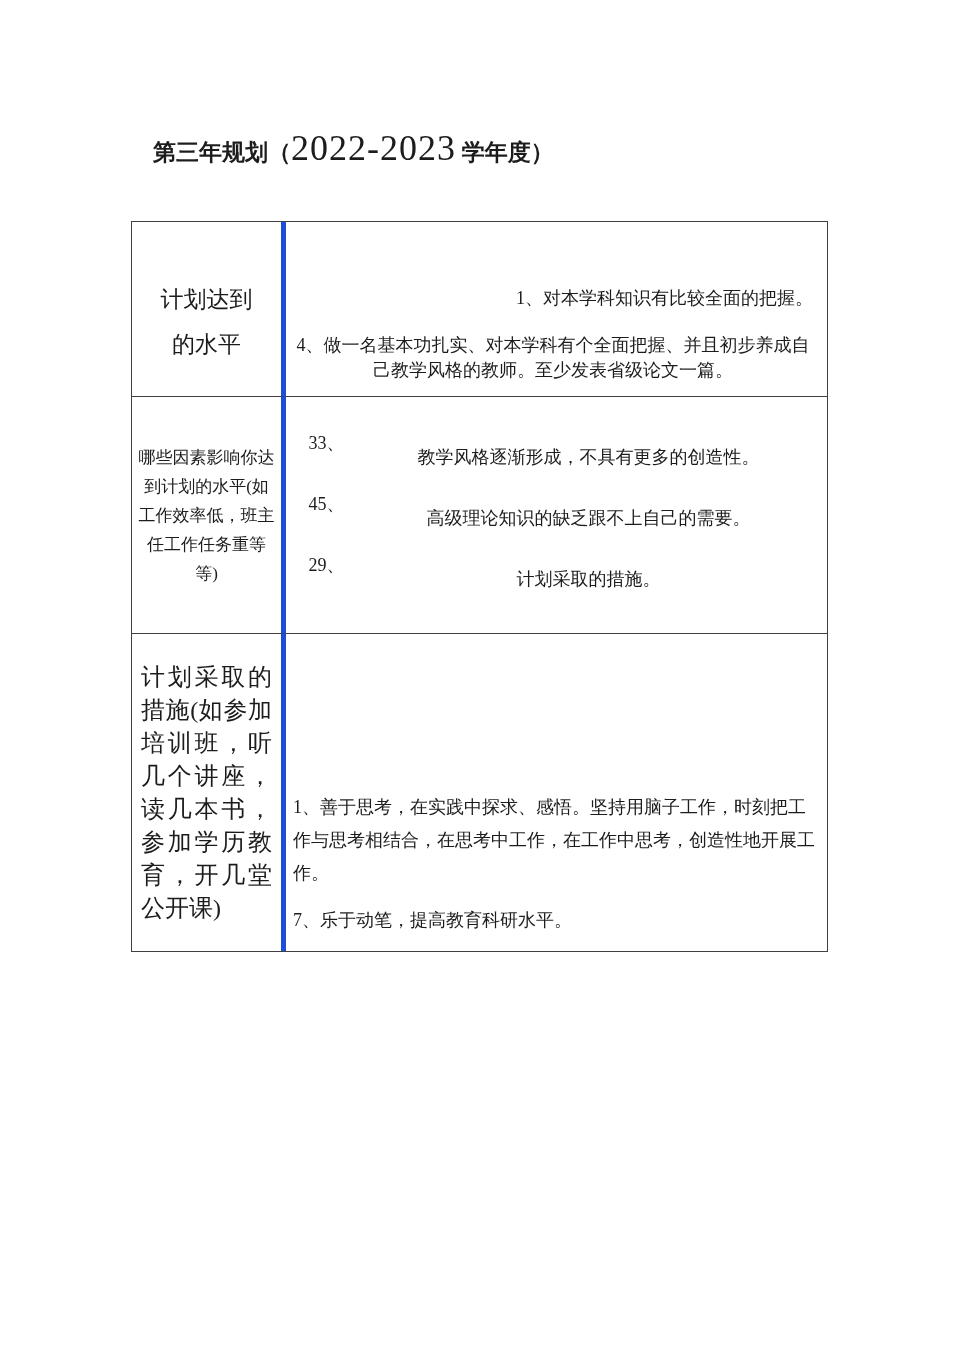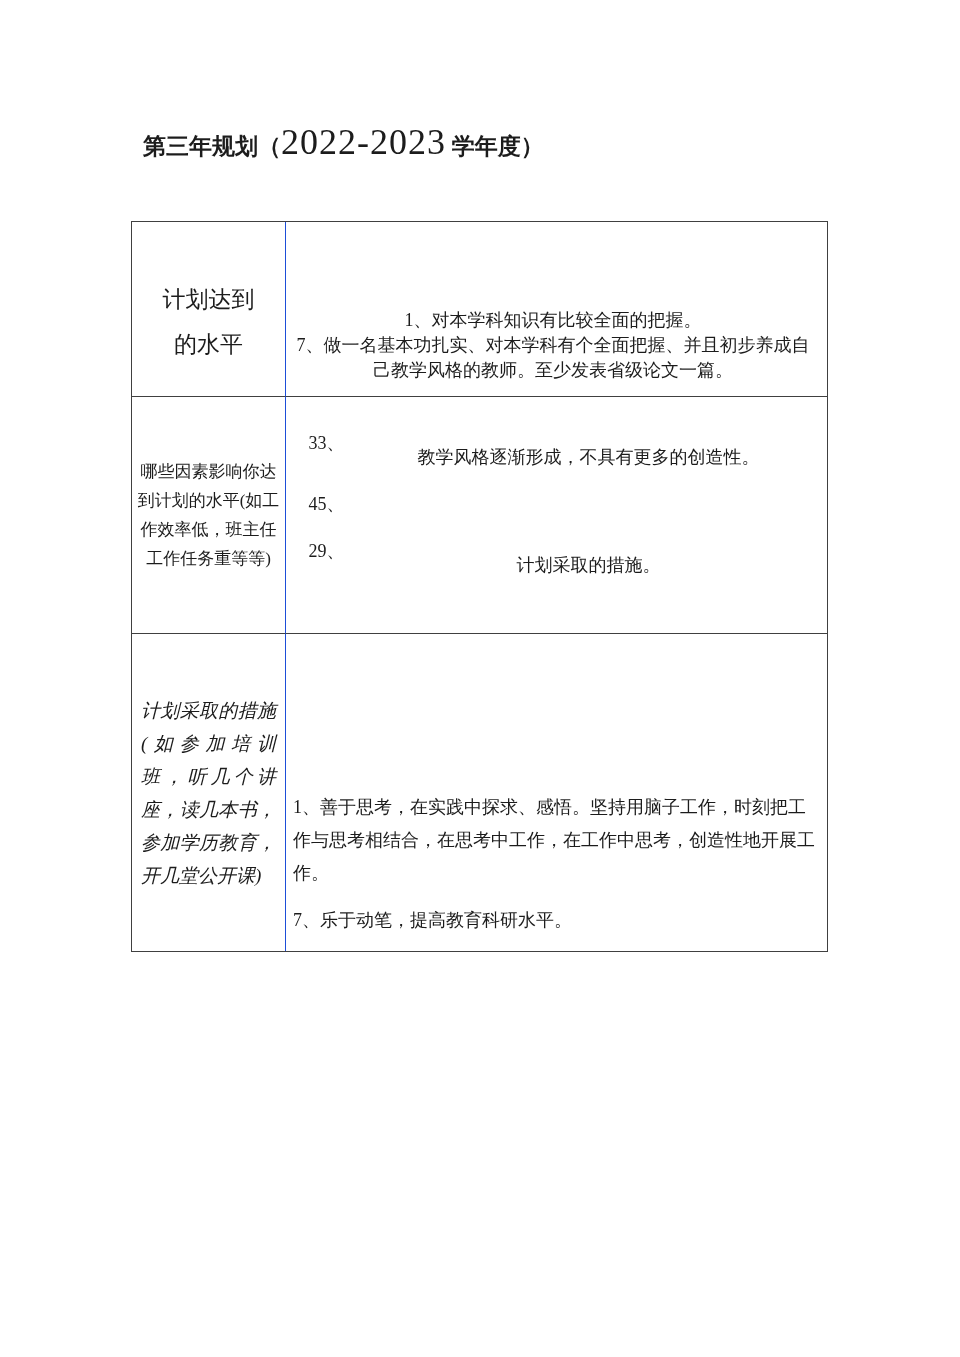--- a/index.html
+++ b/index.html
@@ -8,23 +8,23 @@
     width: 960px;
     height: 1357px;
     position: relative;
     font-family: "Liberation Serif", "DejaVu Serif", serif;
     color: #1c1c1c;
   }
 
   
   .doc-title {
     position: absolute;
-    left: 143px;
+    left: 153px;
     top: 122px;
-    line-height: 40px;
+    line-height: 52px;
     white-space: nowrap;
     font-weight: normal;
   }
   .doc-title .cjk {
     font-size: 23px;
     font-weight: bold;
     font-family: "Liberation Serif", "DejaVu Serif", serif;
   }
   .doc-title .year {
     font-size: 36px;
@@ -38,58 +38,57 @@
     position: absolute;
     left: 131px;
     top: 221px;
     width: 697px;
     display: grid;
     grid-template-columns: 154px 1fr;
     grid-template-rows: 175px 237px 317px;
     border: 1px solid #404040;
   }
   .cell { border-bottom: 1px solid #404040; }
-  .cell.hdr { border-right: 1px solid #1d4ed8; }
+  .cell.hdr { border-right: 5px solid #1d4ed8; }
   .cell.r3 { border-bottom: none; }
 
   
   .hdr {
     display: flex;
     flex-direction: column;
     justify-content: center;
     font-size: 17px;
     line-height: 29px;
     text-align: center;
   }
   .hdr.h1 {
     font-size: 23px;
     line-height: 45px;
     padding-top: 26px;
   }
   .hdr.h2 { padding: 0 4px; }
   .hdr.h3 {
-    font-size: 19px;
+    font-size: 24px;
     line-height: 33px;
     text-align: justify;
     padding: 0 9px;
-    font-style: italic;
   }
 
   
   .cnt {
     font-size: 18px;
     display: flex;
     flex-direction: column;
   }
   .cnt.c1 {
     justify-content: flex-end;
     line-height: 25px;
     padding: 0 14px 13px 7px;
   }
-  .cnt.c1 .p-left   { text-align: center; }
+  .cnt.c1 .p-left   { text-align: right; margin-bottom: 22px; }
   .cnt.c1 .p-center { text-align: center; }
 
   .cnt.c2 {
     justify-content: flex-start;
     line-height: 26px;
     padding: 33px 10px 0 7px;
   }
   .num-item { display: flex; margin-bottom: 21px; text-align: center; }
   .num-item .num { flex: 0 0 67px; }
   .num-item .ntext { flex: 1 1 auto; margin-top: 14px; }
@@ -109,33 +108,34 @@
 </h1>
 
 <div class="tbl">
 
   <div class="cell hdr h1">
     <div>计划达到</div>
     <div>的水平</div>
   </div>
   <div class="cell cnt c1">
     <p class="p-left">1、对本学科知识有比较全面的把握。</p>
-    <p class="p-center">7、做一名基本功扎实、对本学科有个全面把握、并且初步养成自己教学风格的教师。至少发表省级论文一篇。</p>
+    <p class="p-center">4、做一名基本功扎实、对本学科有个全面把握、并且初步养成自己教学风格的教师。至少发表省级论文一篇。</p>
   </div>
 
   <div class="cell hdr h2">
     <div>哪些因素影响你达到计划的水平(如工作效率低，班主任工作任务重等等)</div>
   </div>
   <div class="cell cnt c2">
     <div class="num-item">
       <span class="num">33、</span>
       <span class="ntext">教学风格逐渐形成，不具有更多的创造性。</span>
     </div>
     <div class="num-item">
       <span class="num">45、</span>
+      <span class="ntext">高级理论知识的缺乏跟不上自己的需要。</span>
     </div>
     <div class="num-item">
       <span class="num">29、</span>
       <span class="ntext">计划采取的措施。</span>
     </div>
   </div>
 
   <div class="cell hdr h3 r3">
     <div>计划采取的措施(如参加培训班，听几个讲座，读几本书，参加学历教育，开几堂公开课)</div>
   </div>

